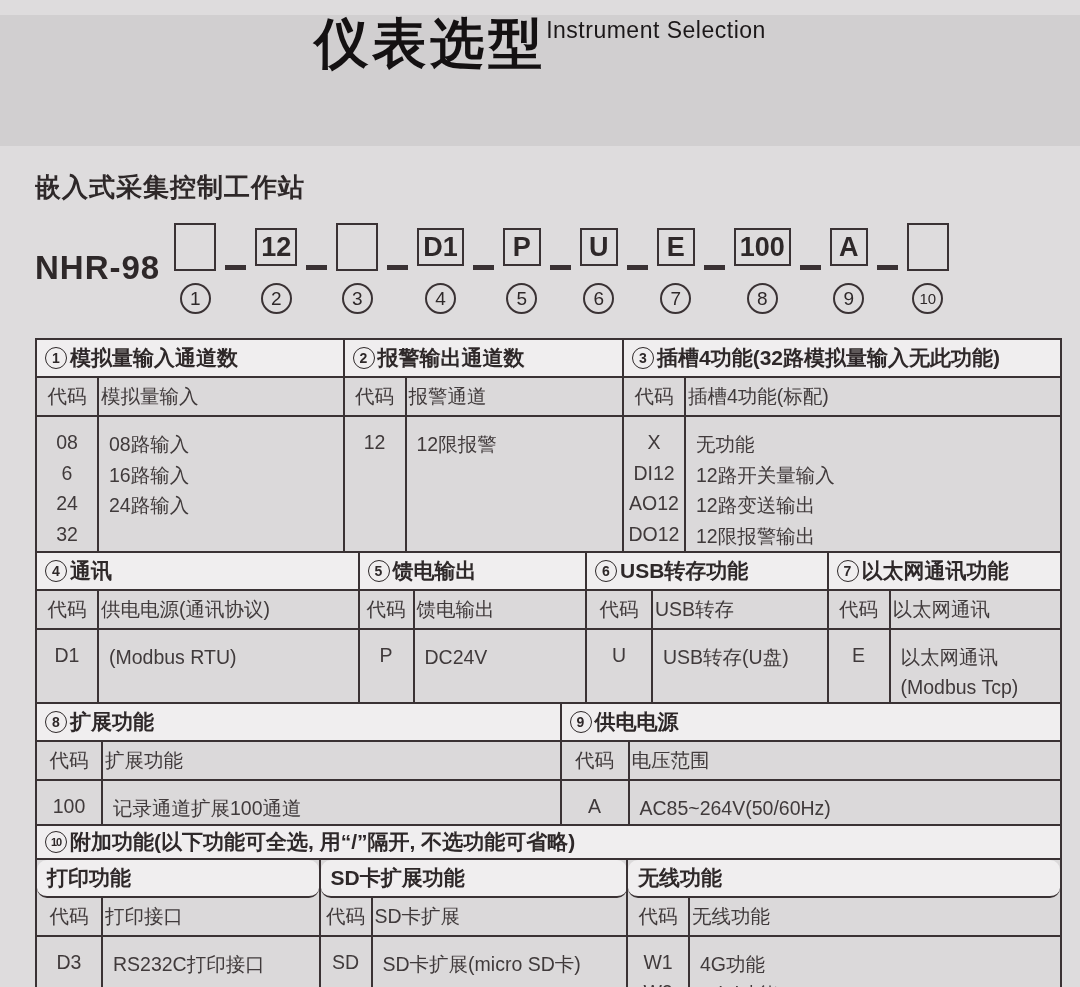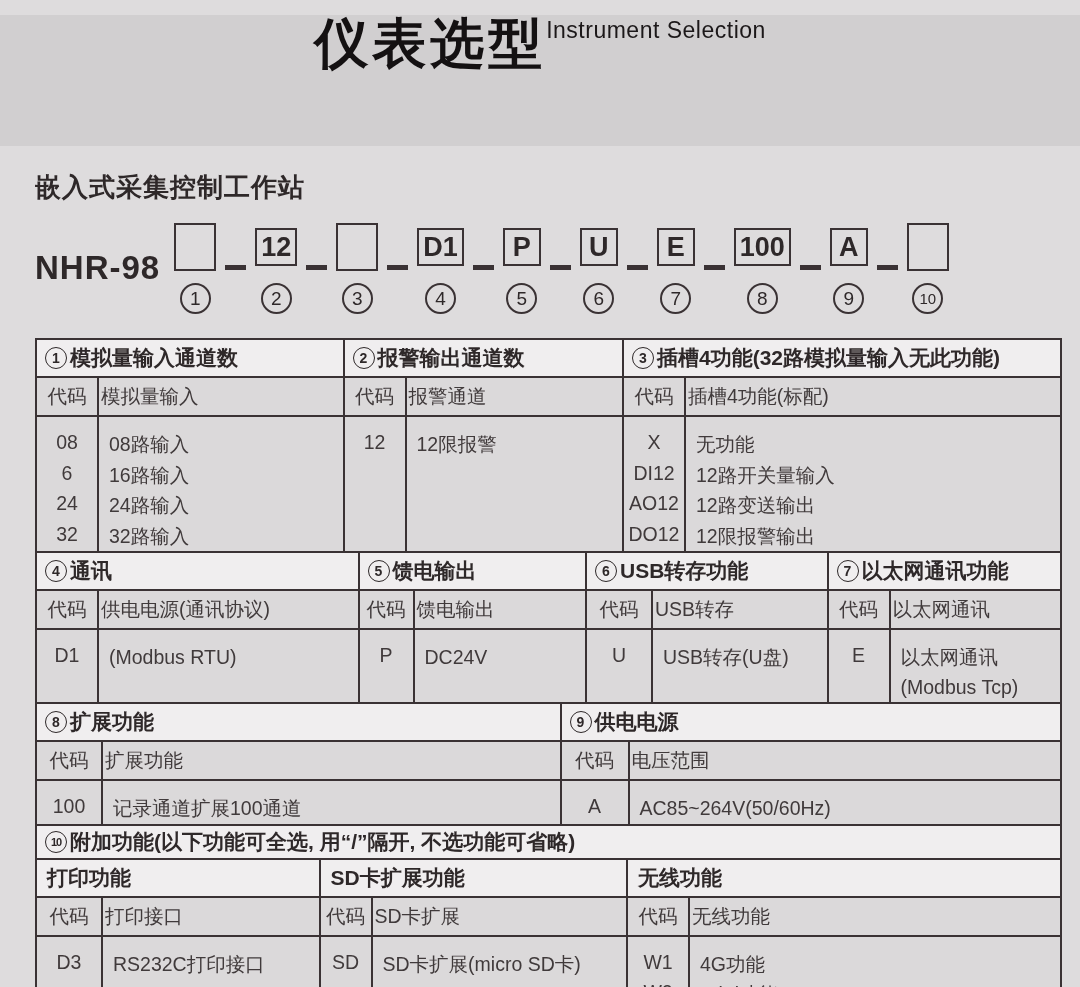--- a/index.html
+++ b/index.html
@@ -96,21 +96,21 @@
     flex:0 0 62px;border-right:2px solid var(--border);
     display:flex;flex-direction:column;align-items:center;padding-top:10px;
   }
   .t-body .desc-col{flex:1;display:flex;flex-direction:column;padding-left:10px;padding-top:12px;}
   .t-line{height:30.5px;line-height:30.5px;white-space:nowrap;}
   .group-header{
     border:2.5px solid var(--border);background:var(--hdr-bg);margin-top:-2.5px;
     height:37px;display:flex;align-items:center;padding:0 8px;
     font-weight:bold;font-size:21px;color:var(--text-strong);
   }
-  .plain-title{padding-left:10px;}
+  .plain-title{padding-left:10px;border-radius:10px;}
   
   .band-0 .tbl:nth-child(1){flex:0 0 310px;}
   .band-0 .tbl:nth-child(2){flex:0 0 282px;}
   .band-0 .tbl:nth-child(3){flex:1;}
   .band-1 .tbl:nth-child(1){flex:0 0 325px;}
   .band-1 .tbl:nth-child(2){flex:0 0 230px;}
   .band-1 .tbl:nth-child(3){flex:0 0 244px;}
   .band-1 .tbl:nth-child(4){flex:1;}
   .band-2 .tbl:nth-child(1){flex:0 0 527px;}
   .band-2 .tbl:nth-child(2){flex:1;}
@@ -251,21 +251,20 @@
             <div class="code-col code-w">
               <div class="t-line">08</div>
               <div class="t-line">6</div>
               <div class="t-line">24</div>
               <div class="t-line">32</div>
             </div>
             <div class="desc-col">
               <div class="t-line">08路输入</div>
               <div class="t-line">16路输入</div>
               <div class="t-line">24路输入</div>
-              <div class="t-line">32路输入</div>
             </div>
           </div>
         </div>
         <div class="tbl">
           <div class="t-title">
             <span class="circ">2</span>
             <span>报警输出通道数</span>
           </div>
           <div class="t-sub">
             <span class="code-h code-w">代码</span>

